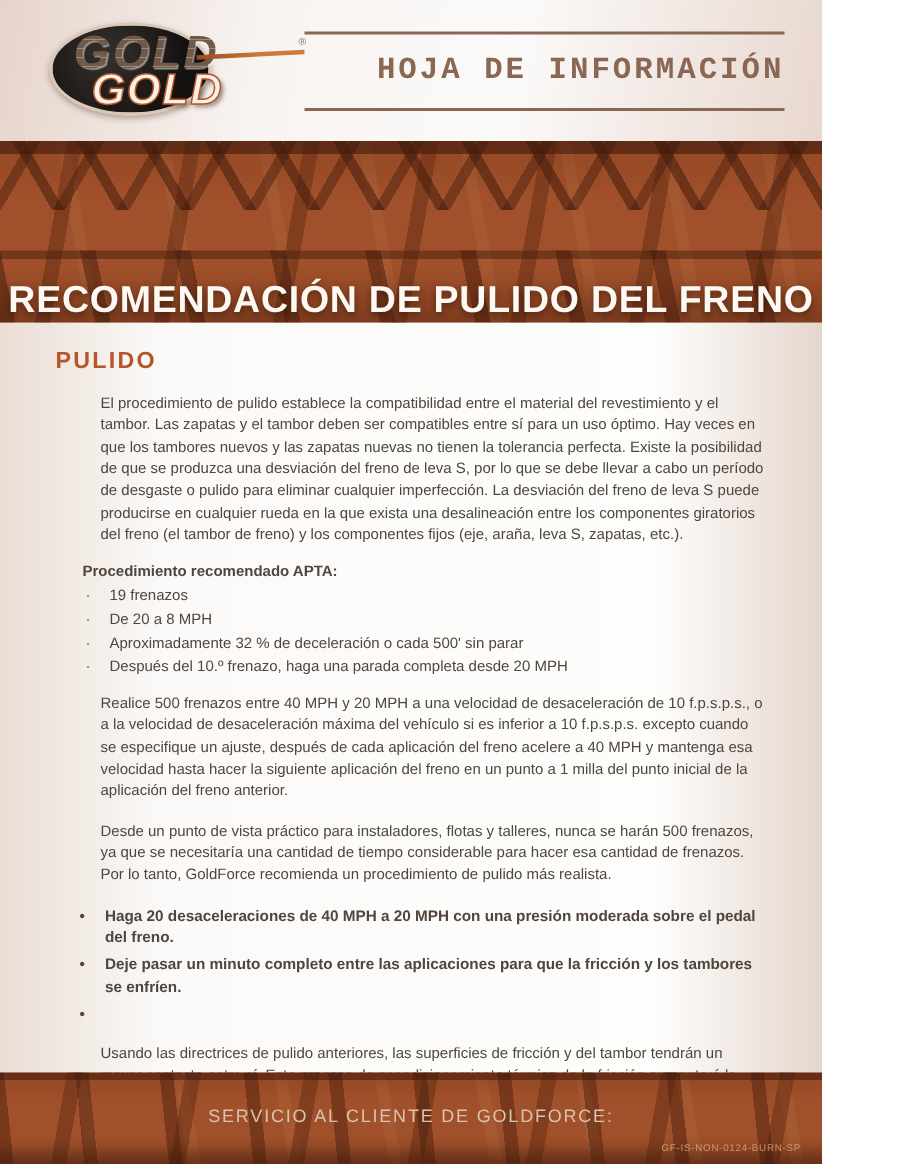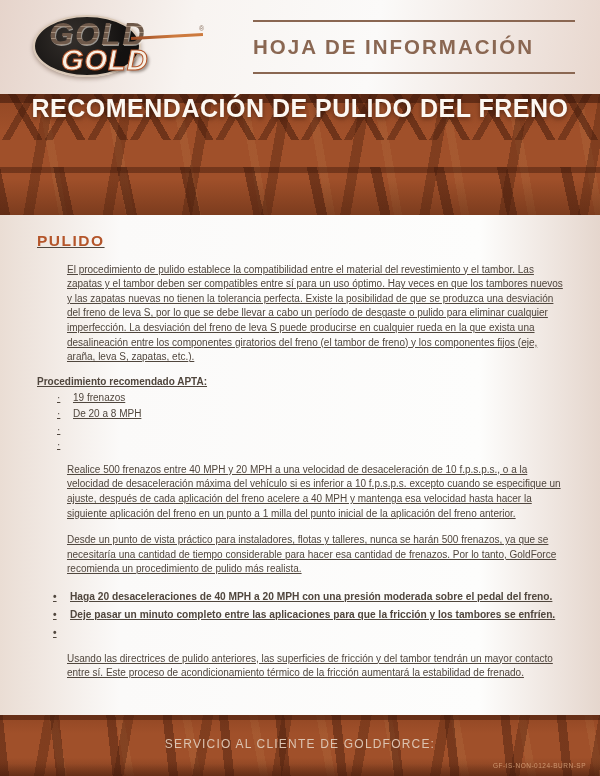--- a/index.html
+++ b/index.html
@@ -1,19 +1,19 @@
 <!DOCTYPE html>
 <html><head>
 <meta charset="utf-8">
 <style>
   * { margin:0; padding:0; box-sizing:border-box; }
   html,body { width:600px; }
   body { font-family:"Liberation Sans", sans-serif; }
   .page {
-    width:600px; height:776px; display:flex; flex-direction:column;
+    width:548px; height:776px; display:flex; flex-direction:column;
     overflow:hidden; background:#fff; position:relative;
   }
 
   
   .header {
     height:94px; flex:0 0 94px; display:flex; align-items:center;
     background:linear-gradient(100deg,#e6d4cb 0%,#f8f4f1 32%,#fbfaf9 62%,#e8d7ce 100%);
     position:relative;
   }
   .logo { position:relative; width:170px; height:72px; margin-left:33px; flex:0 0 auto; }
@@ -36,39 +36,40 @@
     transform:rotate(-3deg);
   }
   .logo-reg { position:absolute; left:166px; top:14px; font-size:7px; color:#8a7260; }
   .logo-force {
     position:absolute; left:28px; top:33px;
     font-style:italic; font-weight:900; font-size:29px; letter-spacing:1px;
     color:#f8f1e5; -webkit-text-stroke:1px #b4552a;
     text-shadow:2px 2px 3px rgba(30,15,5,.45);
   }
   .header-title-block {
-    margin-left:auto; margin-right:25px; width:322px; text-align:left;
+    margin-left:auto; margin-right:25px; width:322px; text-align:right;
     border-top:2px solid #8a6752; border-bottom:2px solid #8a6752;
     padding:13px 0;
+    font-family:Liberation Mono, monospace;
   }
   .header-title {
     color:#8a6752; font-weight:800; font-size:20.5px; letter-spacing:2px;
     white-space:nowrap;
   }
 
   
   .tire {
     background-color:#a0502a;
     background-image:
       linear-gradient(180deg, rgba(120,55,25,.35), rgba(0,0,0,0) 30%, rgba(0,0,0,0) 70%, rgba(70,30,12,.40)),
       repeating-linear-gradient(100deg, rgba(0,0,0,0) 0 44px, rgba(80,34,14,.40) 44px 54px, rgba(0,0,0,0) 54px 78px),
       repeating-linear-gradient(80deg, rgba(0,0,0,0) 0 58px, rgba(175,105,60,.35) 58px 66px);
     position:relative; overflow:hidden;
   }
-  .hero { height:121px; flex:0 0 121px; display:flex; align-items:flex-start; justify-content:center; }
+  .hero { height:121px; flex:0 0 121px; display:flex; align-items:flex-end; justify-content:center; }
   .hero .tex-top {
     position:absolute; left:0; top:0; width:100%; height:46px;
     background-image:
       linear-gradient(180deg, rgba(58,22,10,.55) 0 9px, rgba(0,0,0,0) 9px),
       repeating-linear-gradient(60deg, rgba(0,0,0,0) 0 30px, rgba(70,28,12,.55) 30px 37px),
       repeating-linear-gradient(-60deg, rgba(0,0,0,0) 0 30px, rgba(70,28,12,.45) 30px 37px);
   }
   .hero .tex-bottom {
     position:absolute; left:0; bottom:0; width:100%; height:48px;
     background-image:
@@ -80,28 +81,28 @@
     letter-spacing:.5px; text-shadow:0 2px 4px rgba(40,15,5,.5); white-space:nowrap;
   }
 
   
   .content {
     flex:1 1 auto; overflow:hidden;
     background:linear-gradient(90deg,#ead
 dcd4 0%,#fbfaf9 20%,#fdfdfc 80%,#e5d6cd 100%);
     background:linear-gradient(90deg,#eaddd4 0%,#fbfaf9 20%,#fdfdfc 80%,#e5d6cd 100%);
     padding:15px 37px 0 37px;
-    color:#50463d; font-size:10px; line-height:1.46;text-decoration:underline;
+    color:#50463d; font-size:10px; line-height:1.46;
   }
   .section-title {
     color:#b4552a; font-weight:800; font-size:15.5px; letter-spacing:1.5px;
     margin-bottom:10px;
   }
   .para { margin-bottom:10px;margin-left:30px; }
-  .sub-heading { font-weight:700; margin-bottom:2px; }
+  .sub-heading { font-weight:700; margin-bottom:2px;margin-left:18px; }
   .plain-list { margin:0 0 10px 20px; }
   .plain-list .li { display:flex; margin-bottom:1px; }
   .plain-list .b { width:16px; flex:0 0 16px; text-align:left; }
   .fmvss-para { margin-bottom:12px; }
   .p2 { margin-bottom:13px; }
   .bold-list { margin:0 0 11px 16px; font-weight:700; font-size:10.2px; }
   .bold-list .li { display:flex; margin-bottom:3px; }
   .bold-list .b { width:17px; flex:0 0 17px; }
 
   
@@ -154,23 +155,25 @@
       <div class="li">
         <span class="b">·</span>
         <span>19 frenazos</span>
       </div>
       <div class="li">
         <span class="b">·</span>
         <span>De 20 a 8 MPH</span>
       </div>
       <div class="li">
         <span class="b">·</span>
-      </div>
-      <div class="li">
-        <span class="b">·</span>
+        <span>Aproximadamente 32 % de deceleración o cada 500' sin parar</span>
+      </div>
+      <div class="li">
+        <span class="b">·</span>
+        <span>Después del 10.º frenazo, haga una parada completa desde 20 MPH</span>
       </div>
     </div>
 
     <div class="para fmvss-para">Realice 500 frenazos entre 40 MPH y 20 MPH a una velocidad de desaceleración de 10 f.p.s.p.s., o a la velocidad de desaceleración máxima del vehículo si es inferior a 10 f.p.s.p.s. excepto cuando se especifique un ajuste, después de cada aplicación del freno acelere a 40 MPH y mantenga esa velocidad hasta hacer la siguiente aplicación del freno en un punto a 1 milla del punto inicial de la aplicación del freno anterior.</div>
 
     <div class="para p2">Desde un punto de vista práctico para instaladores, flotas y talleres, nunca se harán 500 frenazos, ya que se necesitaría una cantidad de tiempo considerable para hacer esa cantidad de frenazos. Por lo tanto, GoldForce recomienda un procedimiento de pulido más realista.</div>
 
     <div class="bold-list">
       <div class="li">
         <span class="b">•</span>

